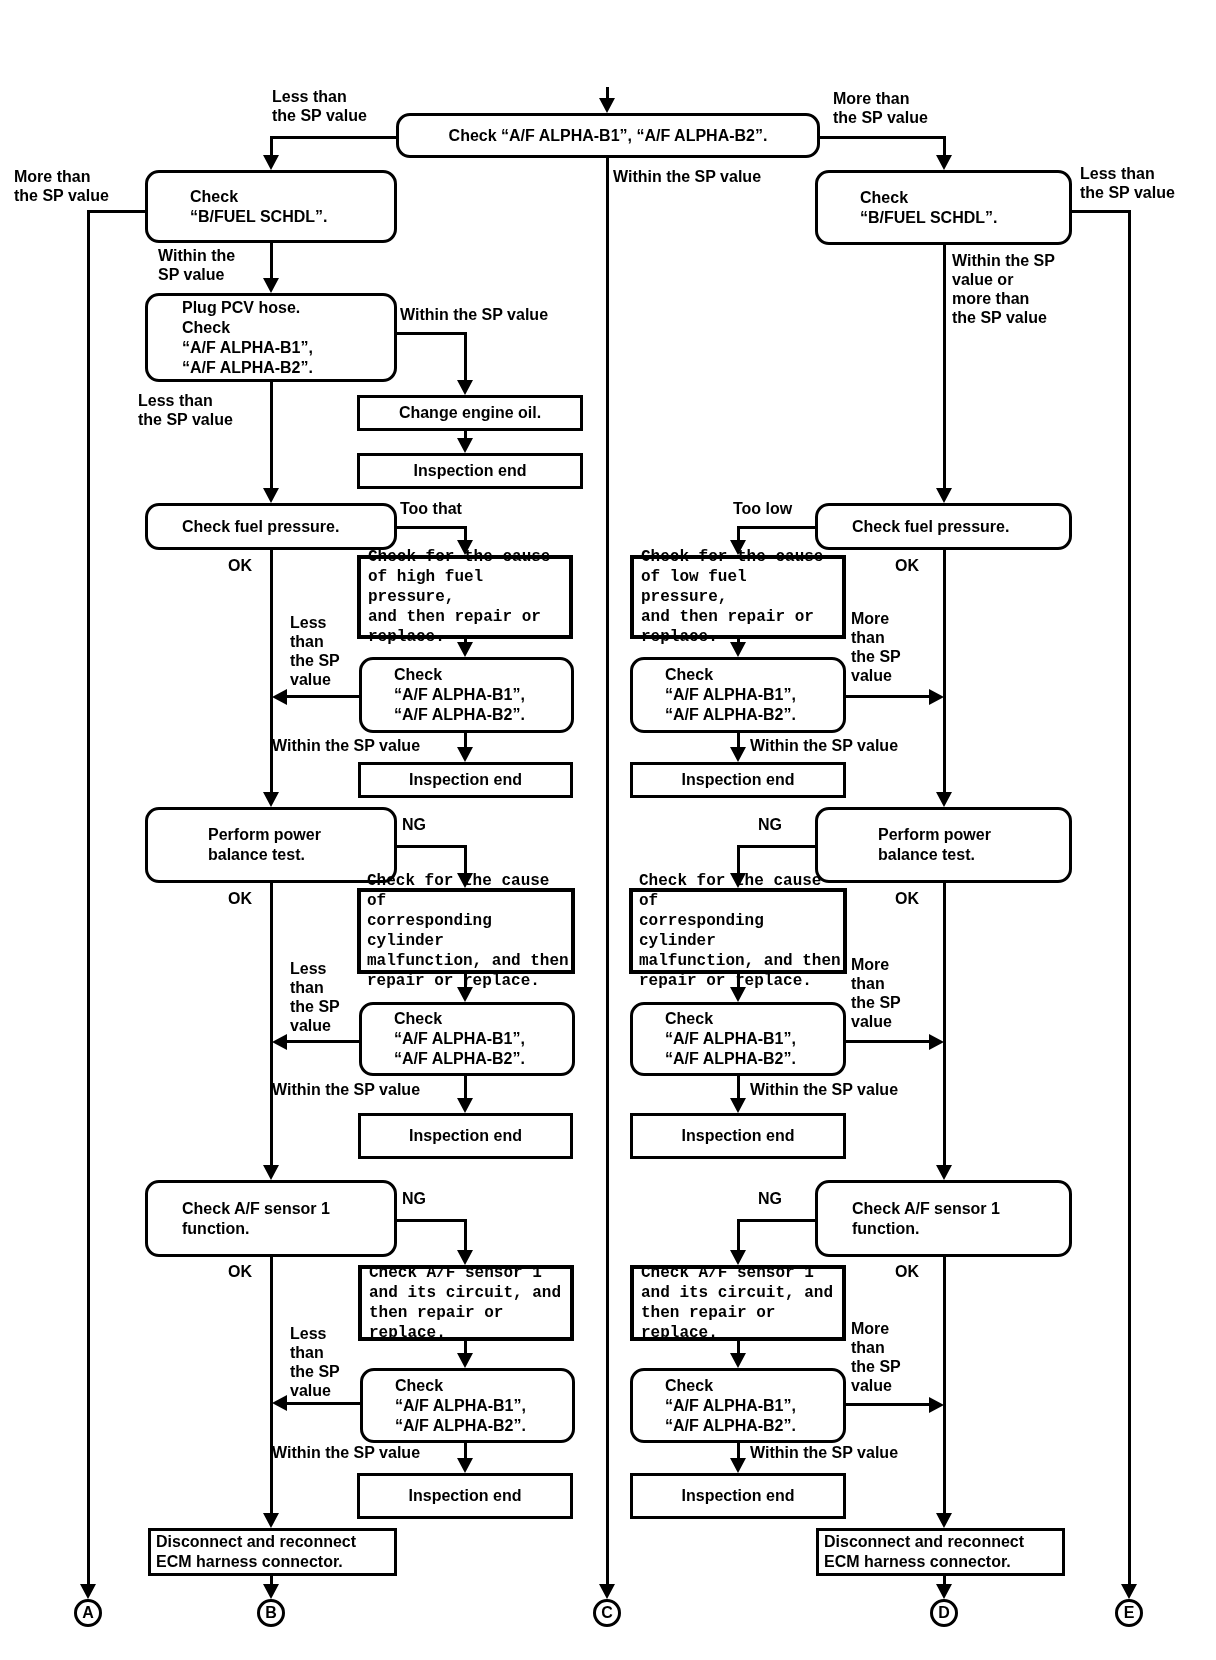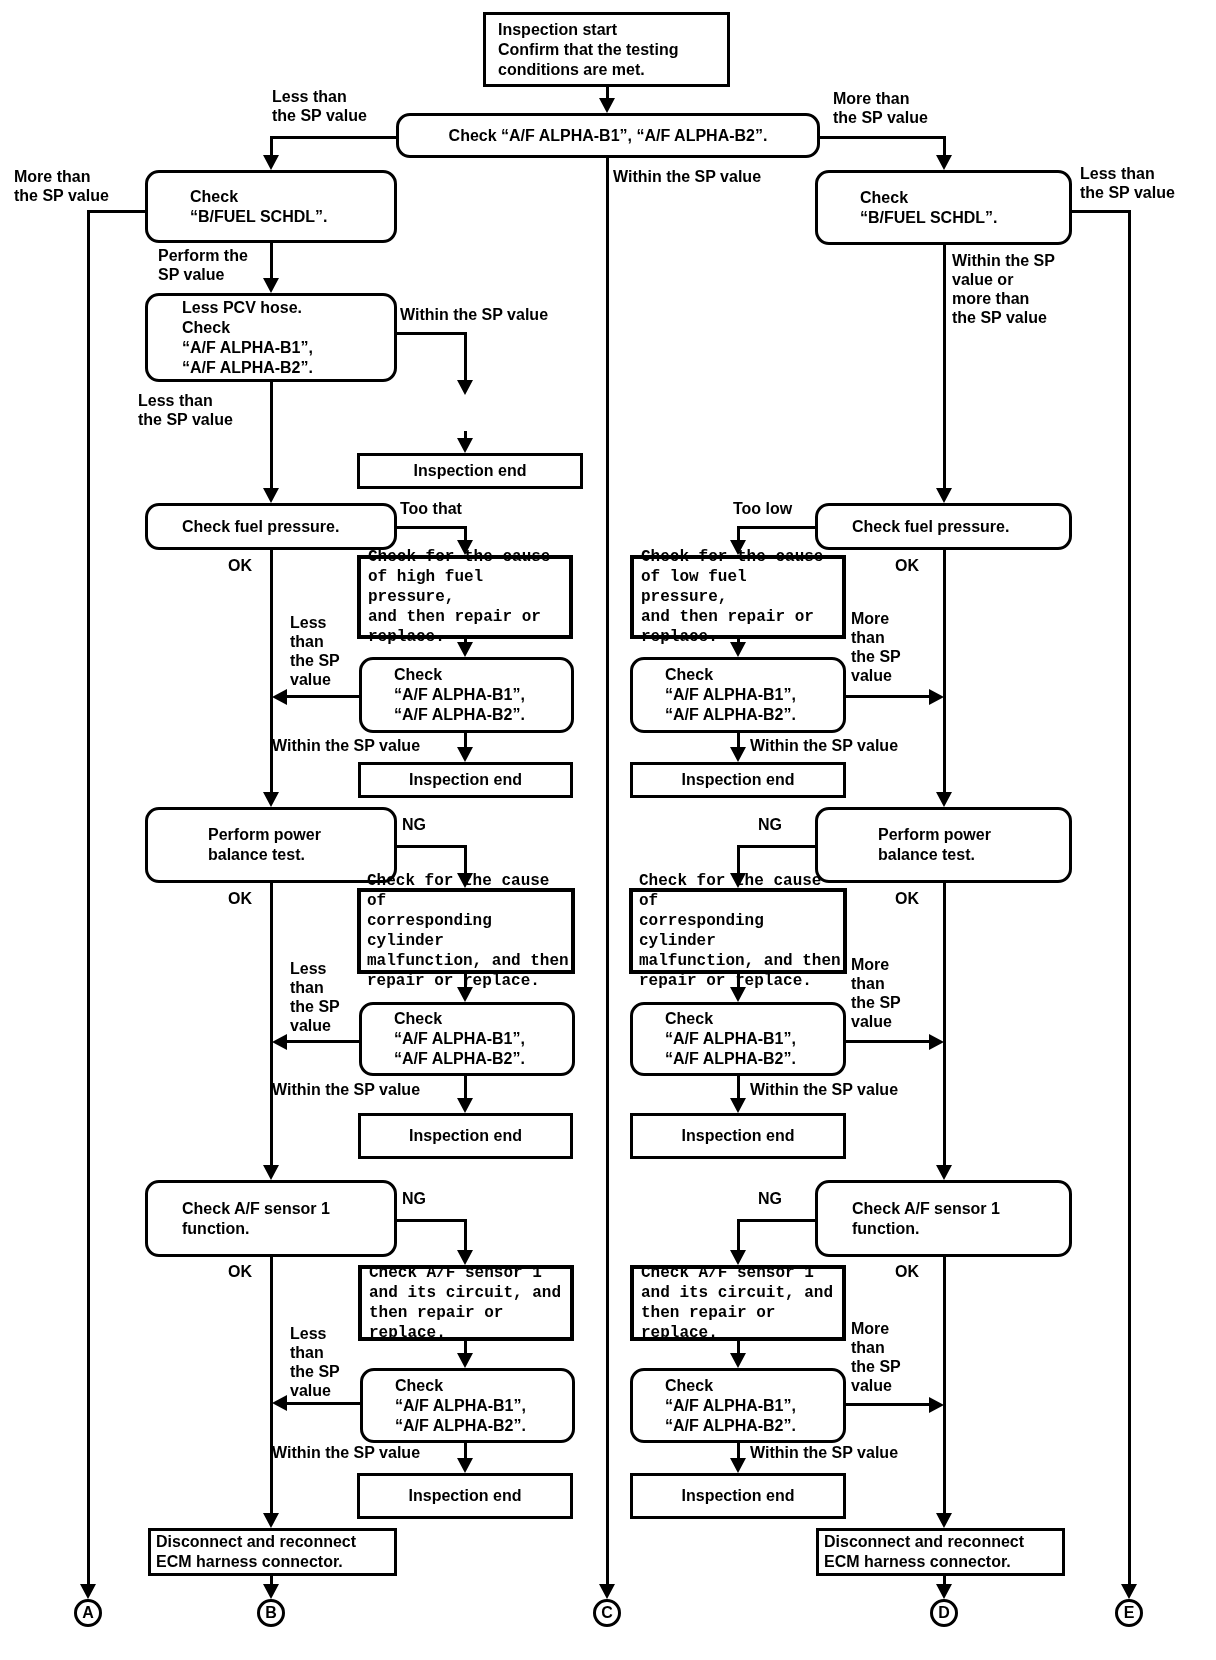--- a/index.html
+++ b/index.html
@@ -147,36 +147,34 @@
   <div class="vl" style="left:464px;top:1443px;height:16px"></div>
   <div class="arr down" style="left:457px;top:1458px"></div>
   <div class="vl" style="left:737px;top:1443px;height:16px"></div>
   <div class="arr down" style="left:730px;top:1458px"></div>
 
   <div class="vl" style="left:270px;top:1576px;height:10px"></div>
   <div class="arr down" style="left:263px;top:1584px"></div>
   <div class="vl" style="left:943px;top:1576px;height:10px"></div>
   <div class="arr down" style="left:936px;top:1584px"></div>
 
-  <div class="box" style="left:483px;top:12px;width:247px;height:75px;padding-left:12px">Inspection start
-Confirm that the testing
-conditions are met.</div>
 
   <div class="box rounded center" style="left:396px;top:113px;width:424px;height:45px">Check “A/F ALPHA-B1”, “A/F ALPHA-B2”.</div>
 
   <div class="box rounded" style="left:145px;top:170px;width:252px;height:73px;padding-left:42px">Check
 “B/FUEL SCHDL”.</div>
   <div class="box rounded" style="left:815px;top:170px;width:257px;height:75px;padding-left:42px">Check
 “B/FUEL SCHDL”.</div>
 
-  <div class="box rounded" style="left:145px;top:293px;width:252px;height:89px;padding-left:34px">Less PCV hose.
+  <div class="box rounded" style="left:145px;top:293px;width:252px;height:89px;padding-left:34px">Plug PCV hose.
 Check
 “A/F ALPHA-B1”,
 “A/F ALPHA-B2”.</div>
 
+  <div class="box center" style="left:357px;top:395px;width:226px;height:36px">Change engine oil.</div>
   <div class="box center" style="left:357px;top:453px;width:226px;height:36px">Inspection end</div>
 
   <div class="box rounded" style="left:145px;top:503px;width:252px;height:47px;padding-left:34px">Check fuel pressure.</div>
   <div class="box rounded" style="left:815px;top:503px;width:257px;height:47px;padding-left:34px">Check fuel pressure.</div>
 
   <div class="box thick" style="left:357px;top:555px;width:216px;height:84px;padding-left:7px">Check for the cause
 of high fuel pressure,
 and then repair or
 replace.</div>
   <div class="box thick" style="left:630px;top:555px;width:216px;height:84px;padding-left:7px">Check for the cause
@@ -247,21 +245,21 @@
 
   <div class="lbl" style="left:272px;top:88px">Less than
 the SP value</div>
   <div class="lbl" style="left:833px;top:90px">More than
 the SP value</div>
   <div class="lbl" style="left:14px;top:168px">More than
 the SP value</div>
   <div class="lbl" style="left:1080px;top:165px">Less than
 the SP value</div>
   <div class="lbl" style="left:613px;top:168px">Within the SP value</div>
-  <div class="lbl" style="left:158px;top:247px">Perform the
+  <div class="lbl" style="left:158px;top:247px">Within the
 SP value</div>
   <div class="lbl" style="left:952px;top:252px">Within the SP
 value or
 more than
 the SP value</div>
   <div class="lbl" style="left:400px;top:306px">Within the SP value</div>
   <div class="lbl" style="left:138px;top:392px">Less than
 the SP value</div>
 
   <div class="lbl" style="left:400px;top:500px">Too that</div>

